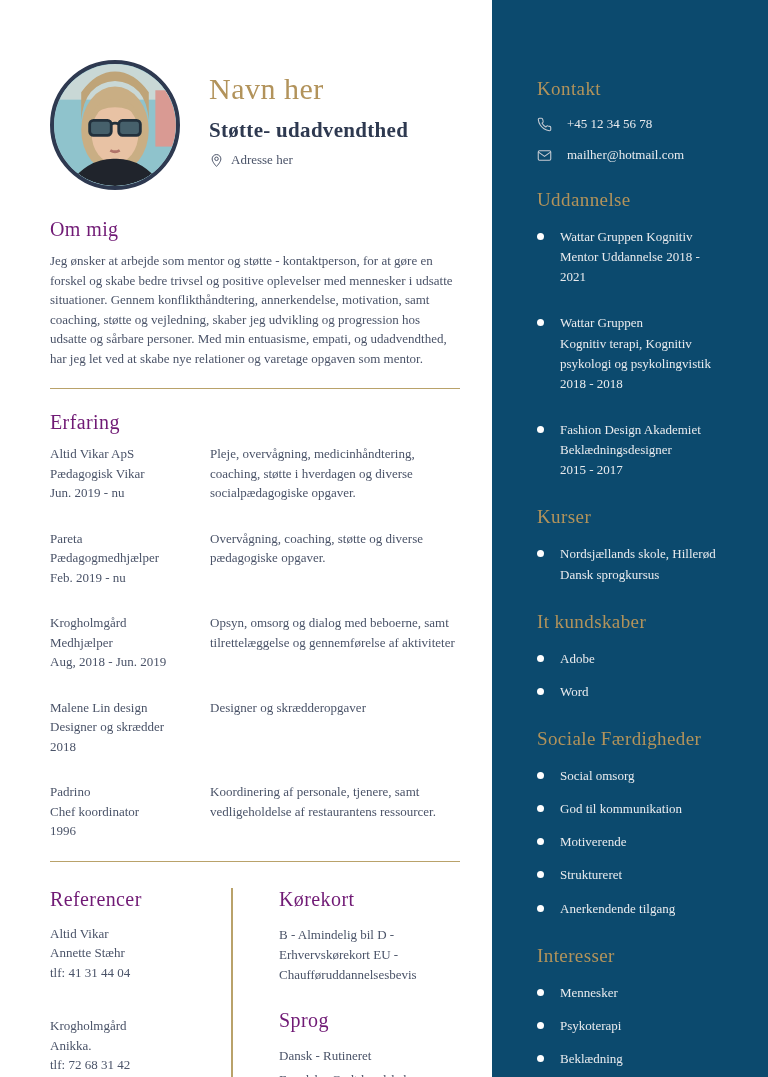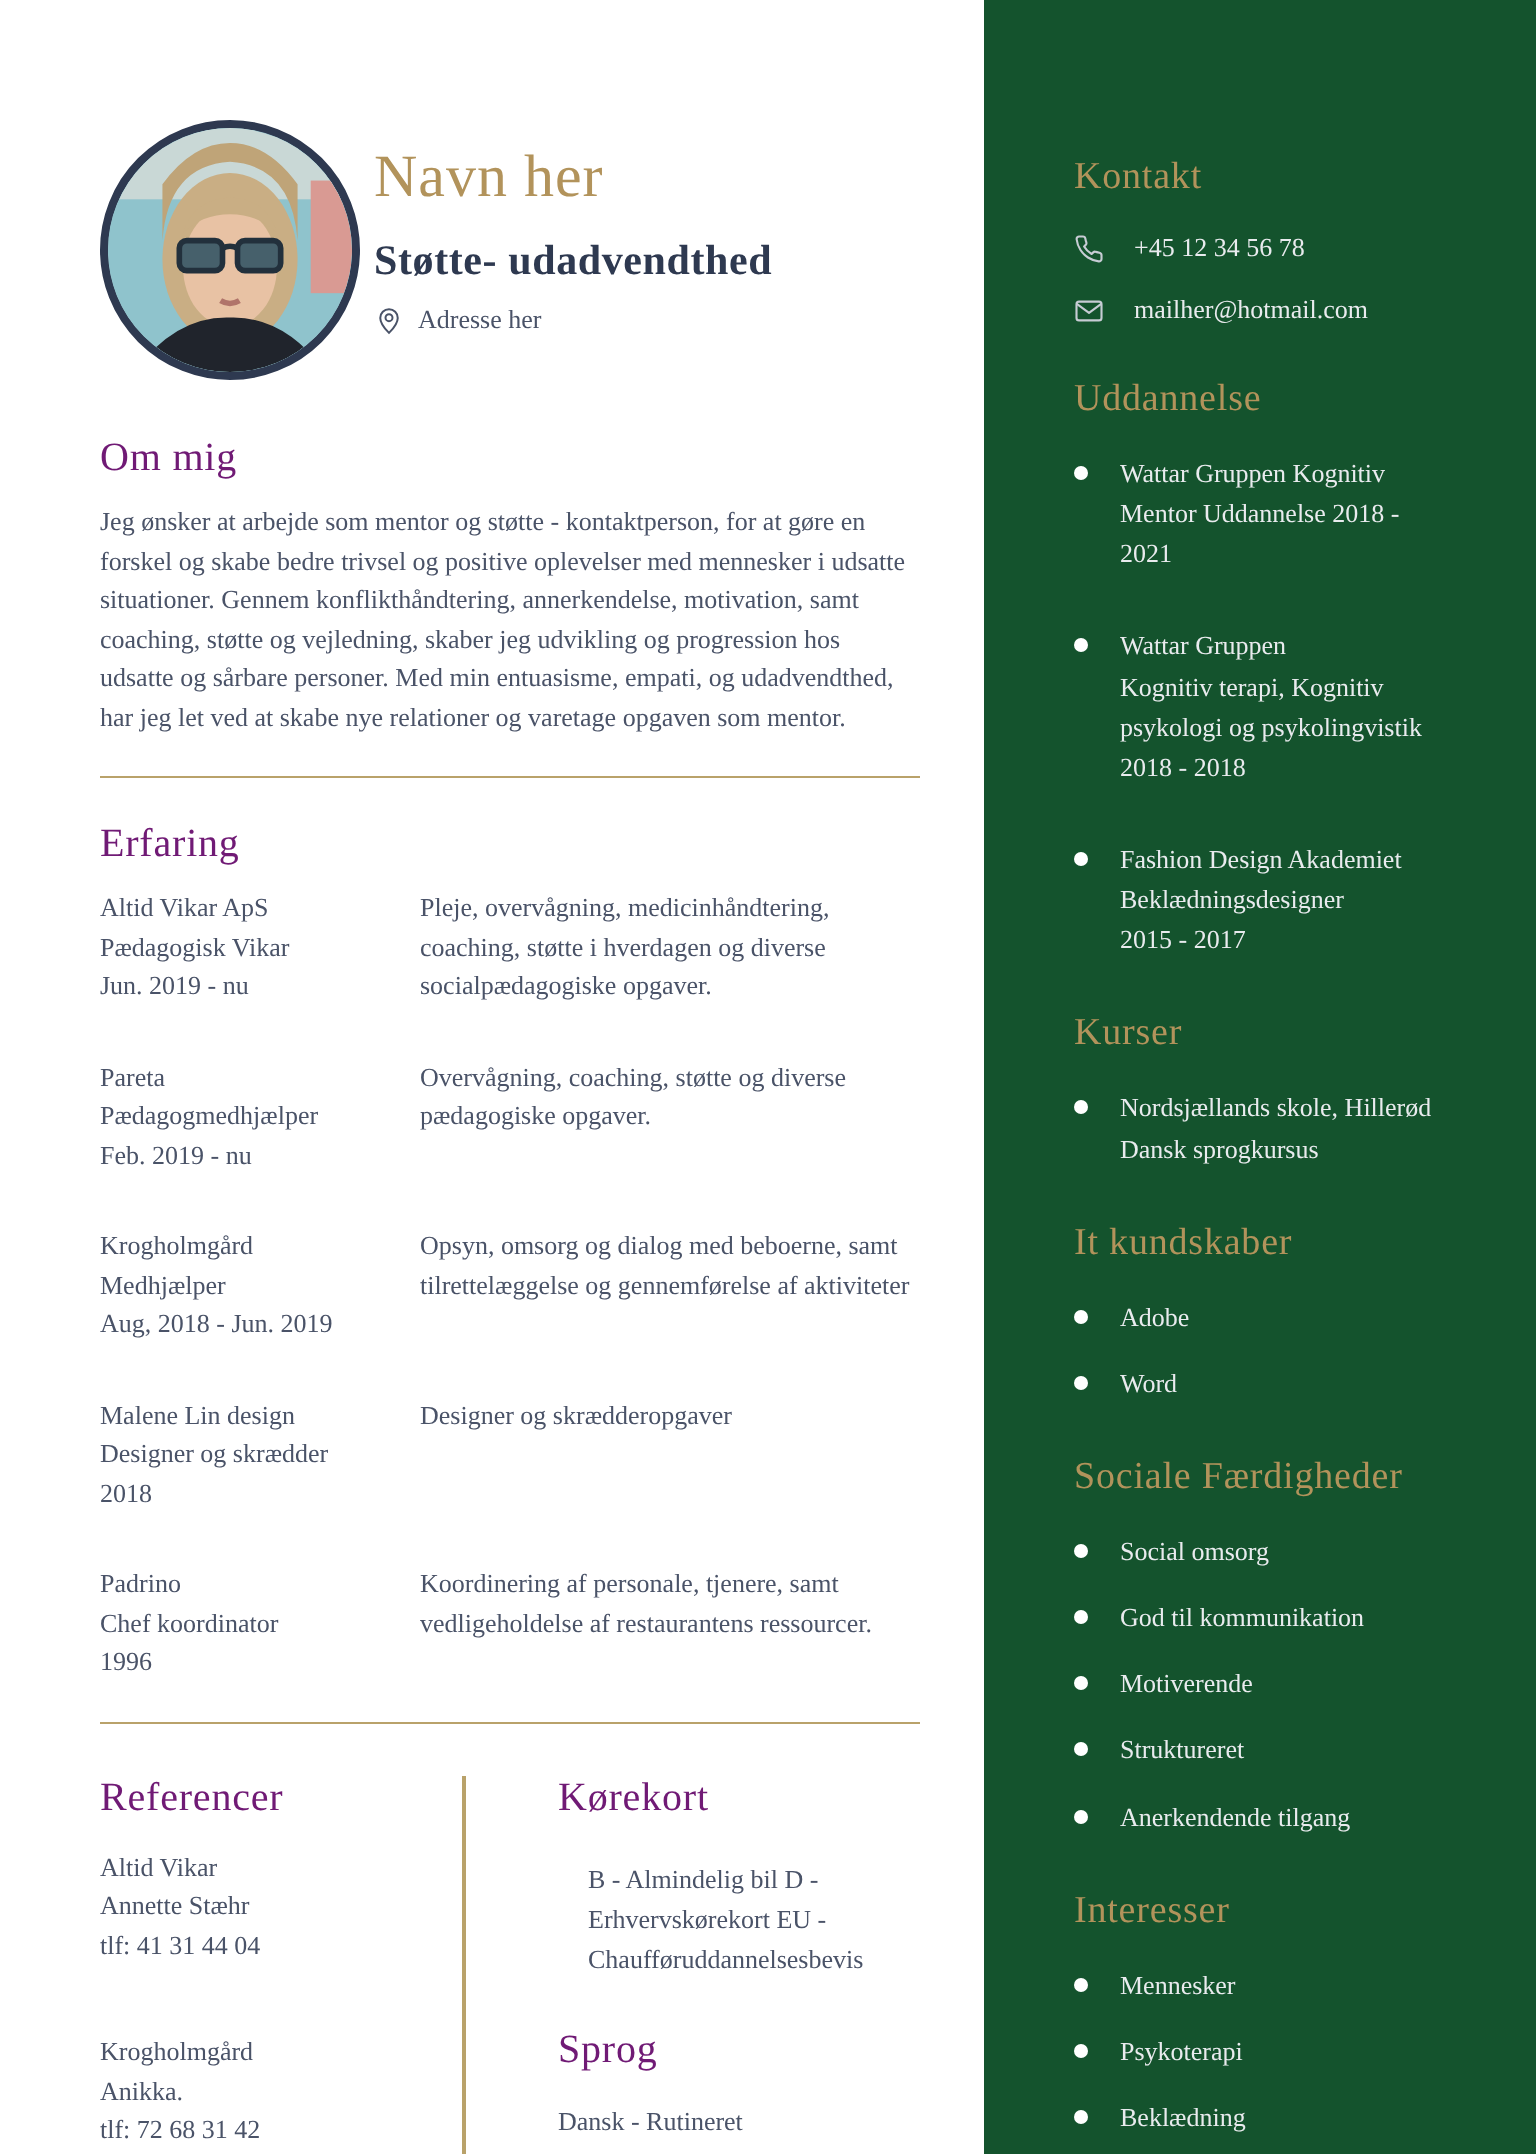--- a/index.html
+++ b/index.html
@@ -9,21 +9,21 @@
     background: #ffffff;
     font-family: "Liberation Serif", "DejaVu Serif", serif;
     color: #4a5368;
     overflow: hidden;
   }
   .page { display: flex; width: 768px; height: 1077px; }
 
   
   .main { width: 492px; padding: 60px 32px 0 50px; }
 
-  .profile { display: flex; gap: 7px; align-items: flex-start; }
+  .profile { display: flex; gap: 29px; align-items: flex-start; }
   .photo-wrap {
     width: 130px; height: 130px; border-radius: 50%;
     border: 4px solid #2e3950; overflow: hidden; flex: none;
     background: #9fcad2;
   }
   .photo-wrap svg { display: block; width: 100%; height: 100%; }
   .headings { padding-top: 12px; }
   .name {
     font-size: 30px; font-weight: 400; color: #b2935b;
     margin: 0 0 12px 0; letter-spacing: 0.5px;
@@ -58,21 +58,21 @@
   .ref-col { width: 181px; font-size: 13px; line-height: 1.5; }
   .ref-entry { margin-bottom: 34px; }
   .v-divider { width: 2px; background: #b9a26a; margin: 4px 0 12px 0; }
   .right-col { flex: 1; padding-left: 46px; font-size: 13px; line-height: 1.55; }
   .pre-line { white-space: pre-line; }
   .sprog-sec { margin-top: 20px; }
   .lang-line { margin: 0 0 4px 0; }
 
   
   .sidebar {
-    flex: 1; background: #14532d; color: #e9ebee;
+    flex: 1; background: #0c4a6e; color: #e9ebee;
     padding: 78px 26px 0 45px;
   }
   .side-heading {
     font-size: 19px; font-weight: 400; color: #b2935b;
     margin: 0 0 16px 0; letter-spacing: 0.4px;
   }
   .side-sec { margin-bottom: 26px; }
   .contact-row { display: flex; align-items: center; gap: 15px; font-size: 13px; margin-bottom: 15px; }
   .contact-row svg { width: 15px; height: 15px; flex: none; }
 
@@ -197,21 +197,21 @@
           <div>Anikka.</div>
           <div>tlf: 72 68 31 42</div>
         </div>
       </div>
 
       <div class="v-divider"></div>
 
       <div class="right-col">
         <div>
           <h3 class="sec-heading">Kørekort</h3>
-          <p class="pre-line" style="margin:15px;">B - Almindelig bil D -
+          <p class="pre-line" style="margin:0;">B - Almindelig bil D -
 Erhvervskørekort EU -
 Chaufføruddannelsesbevis</p>
         </div>
         <div class="sprog-sec">
           <h3 class="sec-heading">Sprog</h3>
           <p class="lang-line">Dansk - Rutineret</p>
           <p class="lang-line">Engelsk - Godt kendskab</p>
 
         </div>
       </div>

